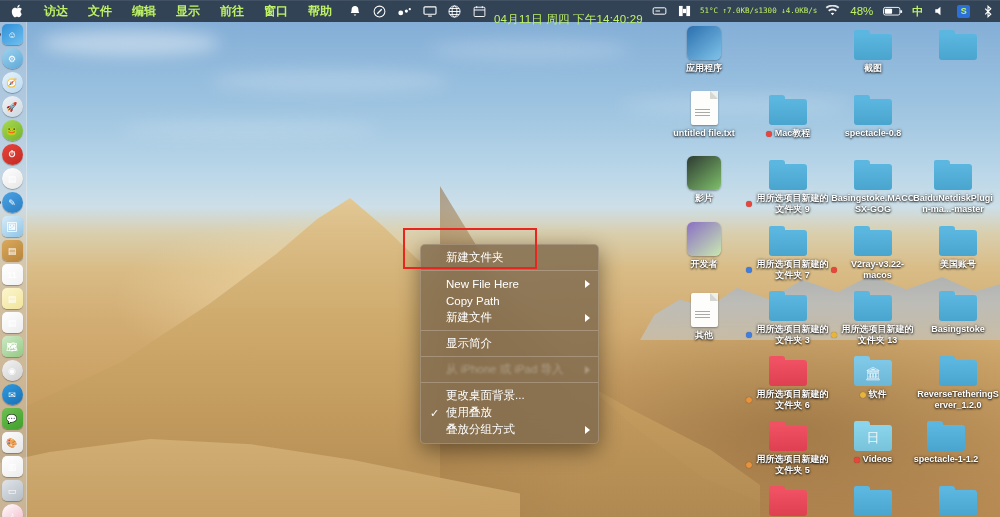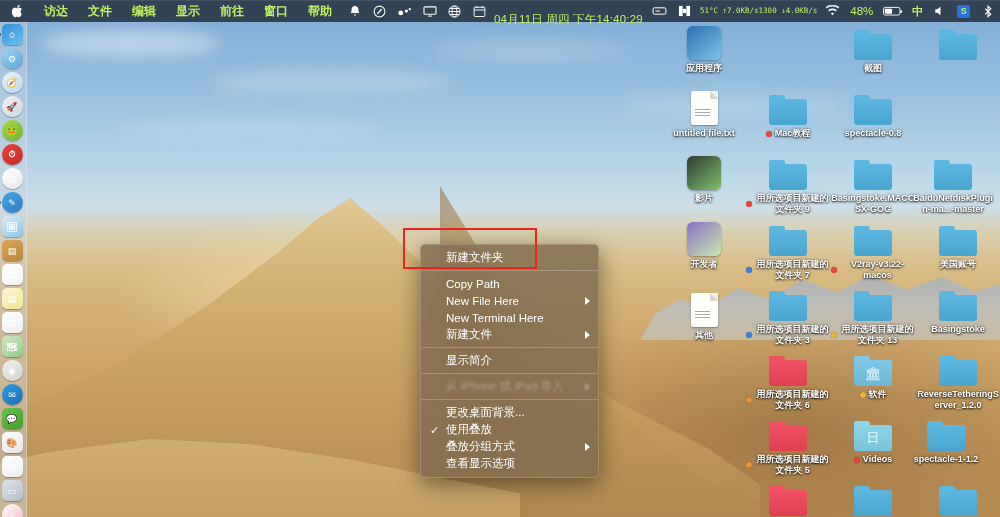--- a/index.html
+++ b/index.html
@@ -686,28 +686,25 @@
       </div>
     </div>
   </div>
 
 <div id="ctxmenu">
     <div class="ctx-item">
       <span>新建文件夹</span>
     </div>
     <div class="ctx-sep"></div>
     <div class="ctx-item">
-      <span>Copy Path</span>
-    </div>
-    <div class="ctx-item">
       <span>New File Here</span>
       <span class="arrow"></span>
     </div>
     <div class="ctx-item">
-      <span>New Terminal Here</span>
+      <span>Copy Path</span>
     </div>
     <div class="ctx-item">
       <span>新建文件</span>
       <span class="arrow"></span>
     </div>
     <div class="ctx-sep"></div>
     <div class="ctx-item">
       <span>显示简介</span>
     </div>
     <div class="ctx-sep"></div>
@@ -720,18 +717,15 @@
       <span>更改桌面背景...</span>
     </div>
     <div class="ctx-item">
       <span class="check">✓</span>
       <span>使用叠放</span>
     </div>
     <div class="ctx-item">
       <span>叠放分组方式</span>
       <span class="arrow"></span>
     </div>
-    <div class="ctx-item">
-      <span>查看显示选项</span>
-    </div>
   </div>
 
 <div id="annotation" style="border-color: rgb(232, 37, 31);"></div>
 
 </body></html>

